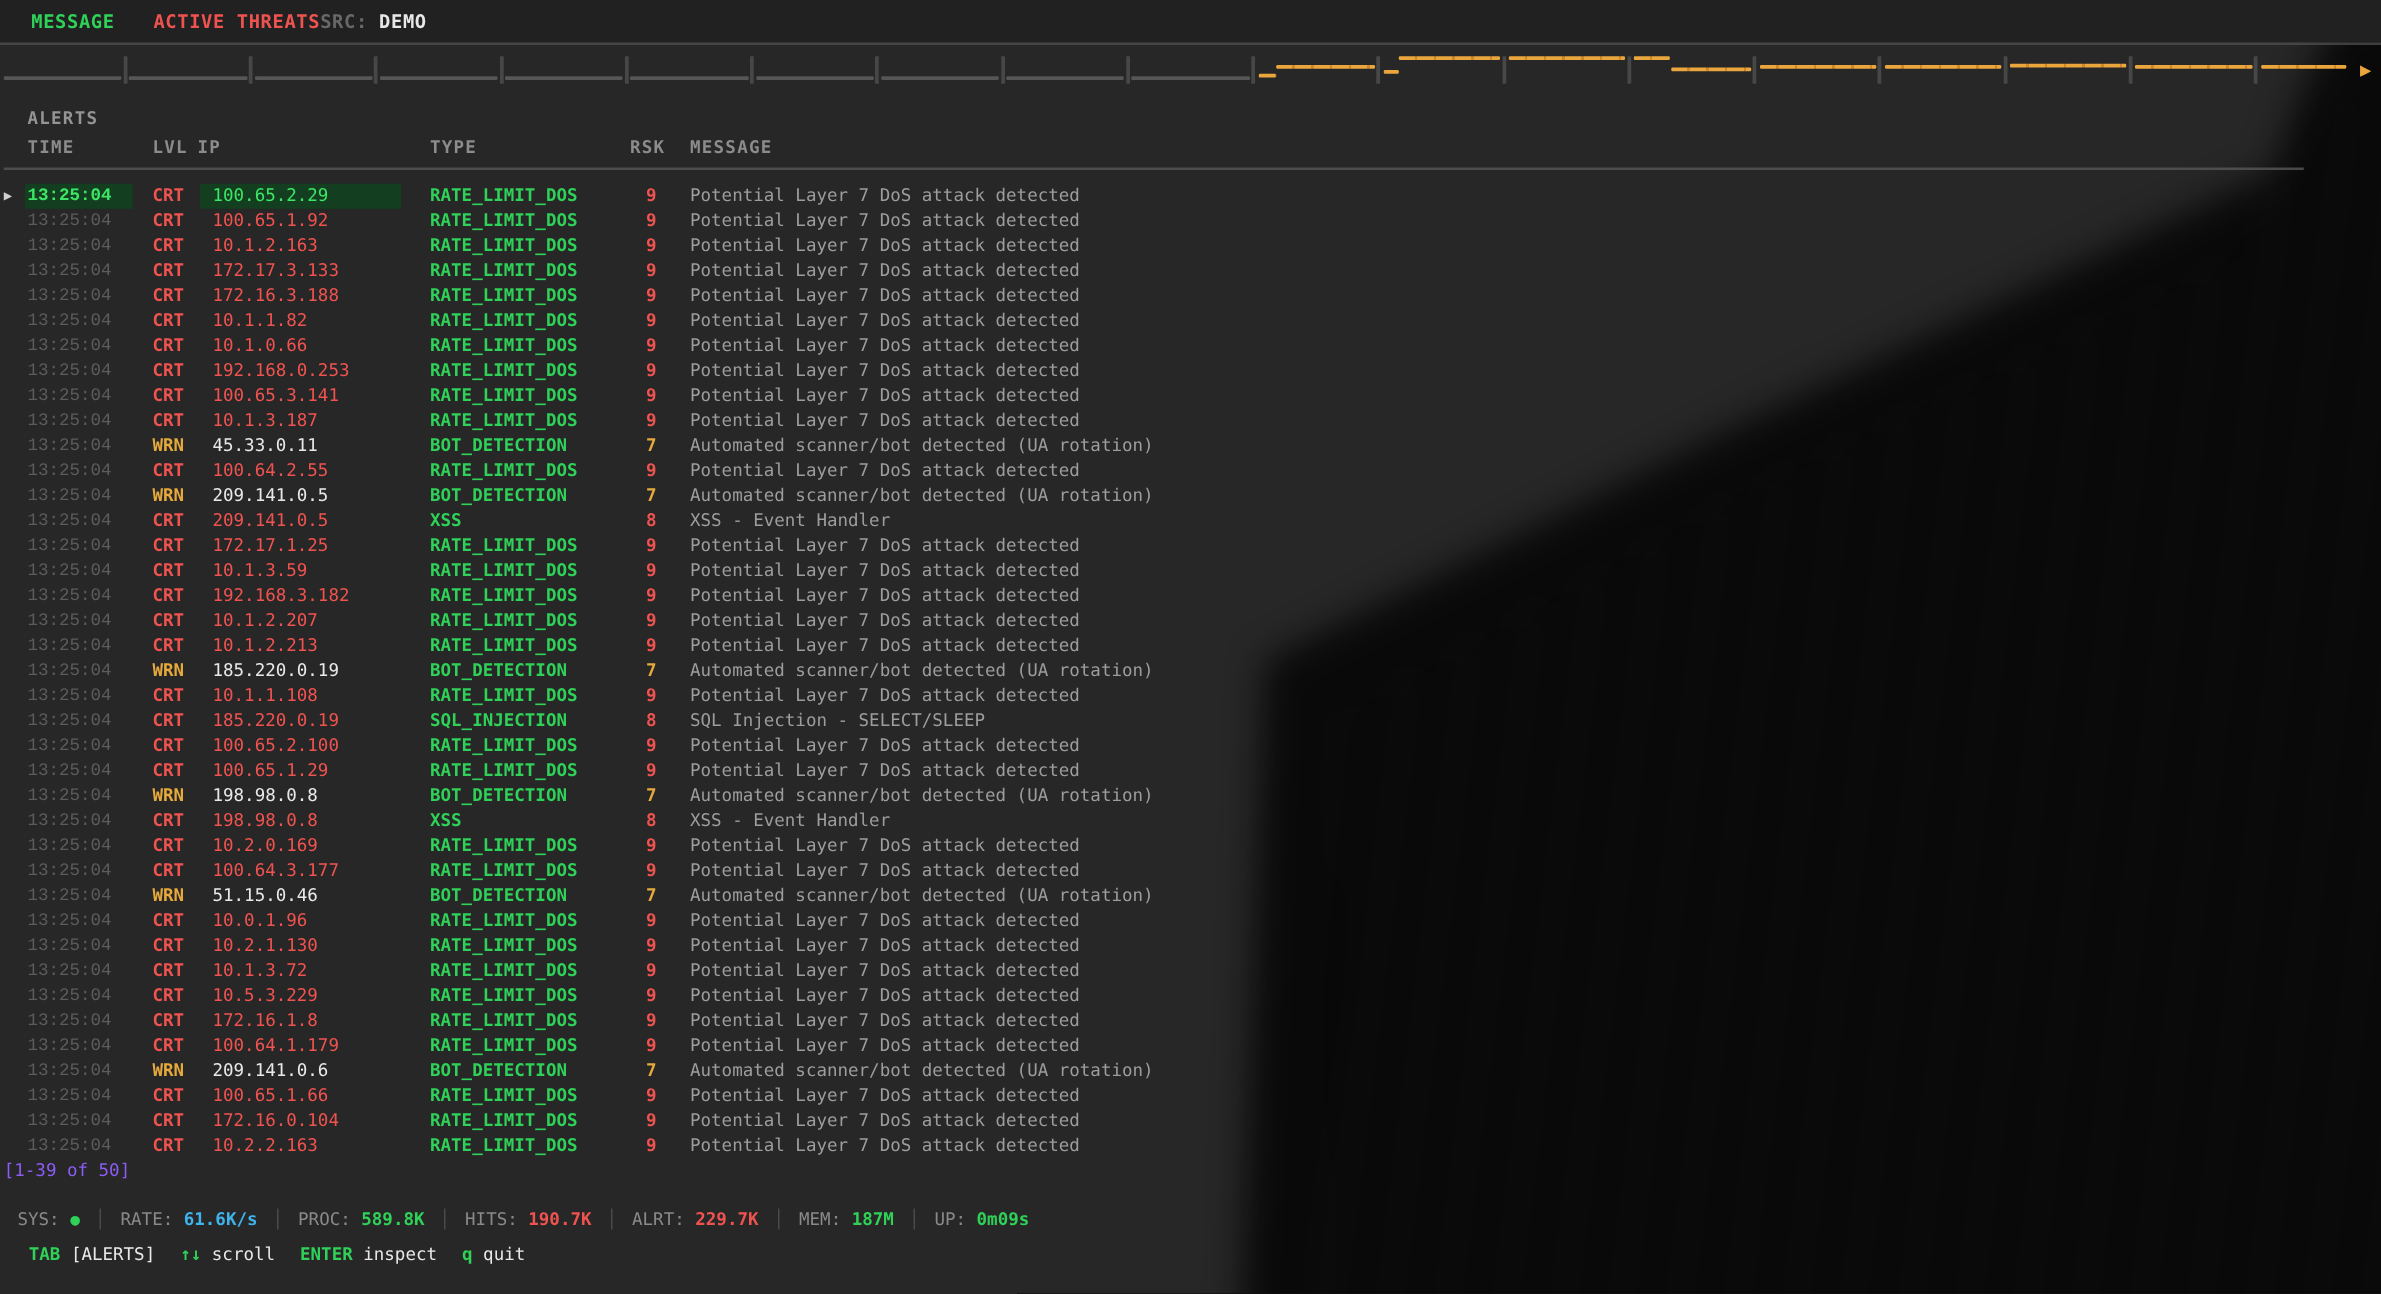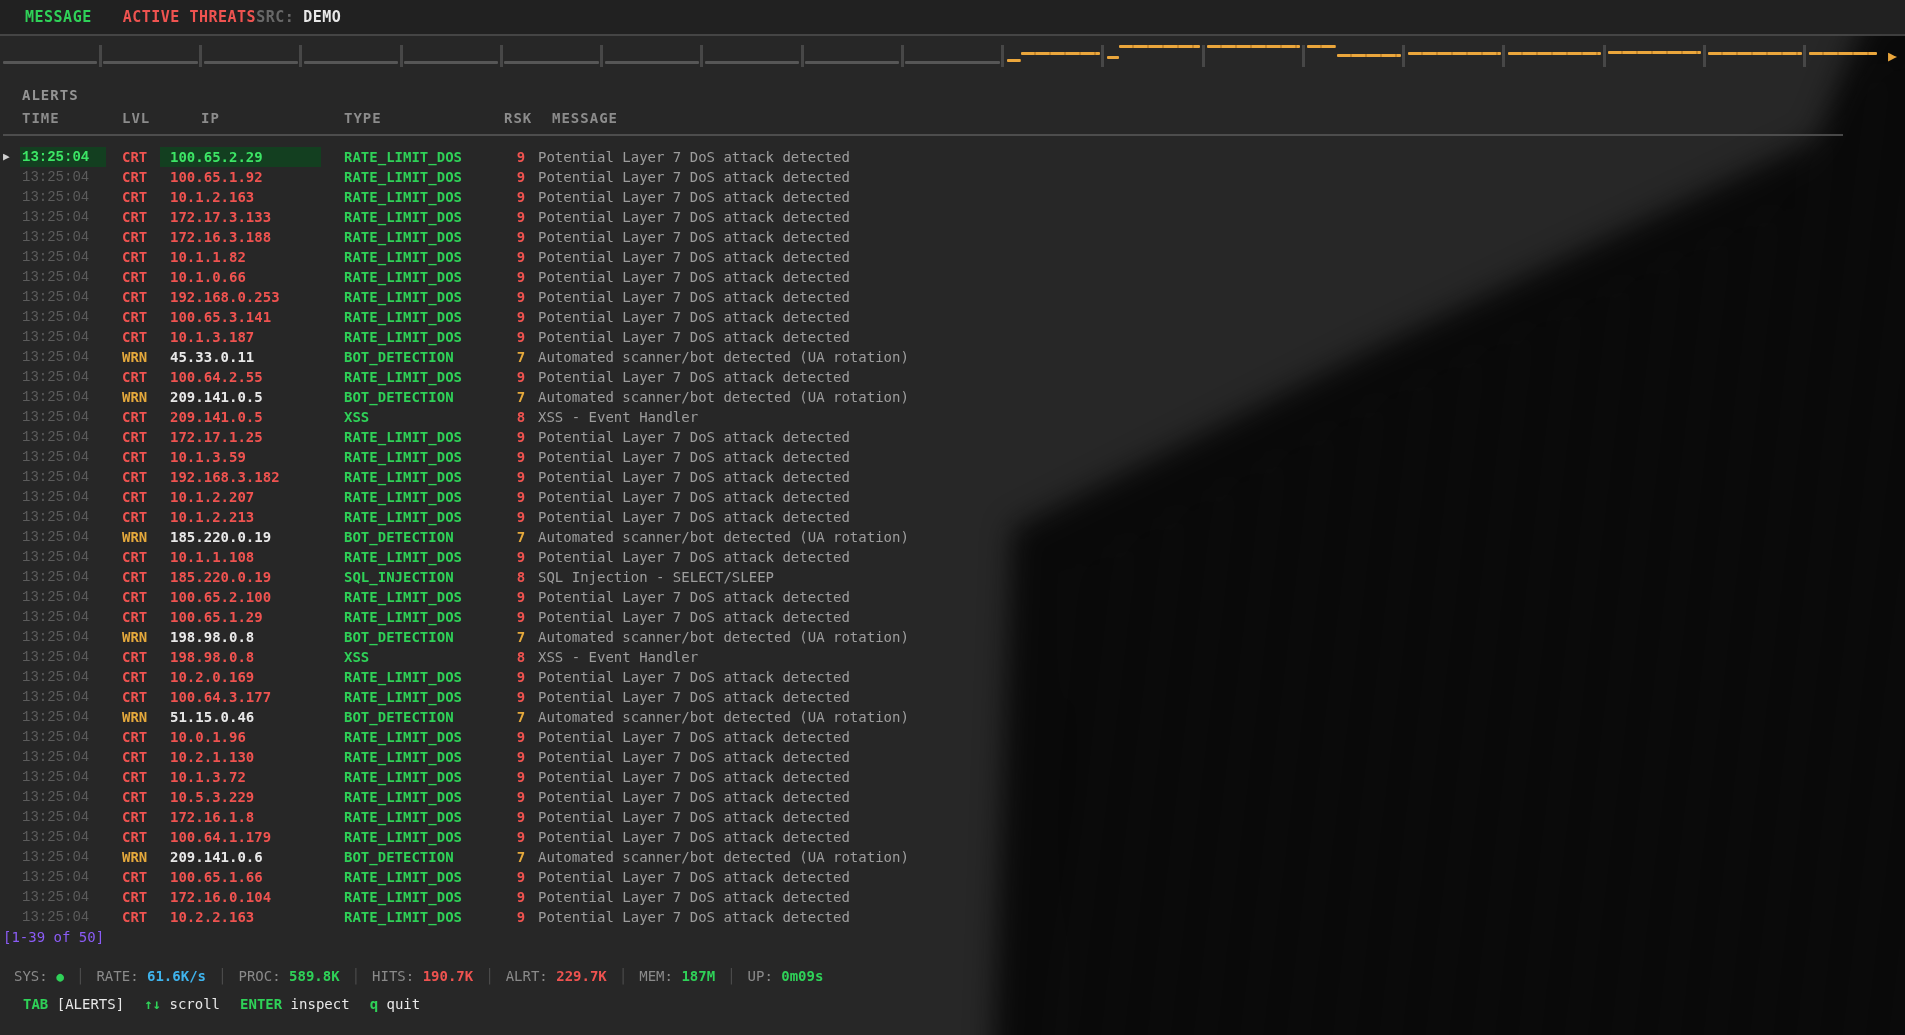--- a/index.html
+++ b/index.html
@@ -49,25 +49,25 @@
   .thead{position:absolute; top:108px; left:0; right:0; height:20px;}
   .thead span{position:absolute; font-size:14px; font-weight:700; color:var(--header); letter-spacing:1px; line-height:20px;text-align:center;}
   .head-divider{position:absolute; top:134px; left:3px; width:1840px; height:2px; background:#575757; opacity:.8;}
   .rows{position:absolute; top:147px; left:0; right:0;}
   .row{position:relative; height:20px; font-size:14px; line-height:20px;}
   .row span{position:absolute; white-space:pre;}
   .c-arrow{left:3px; color:#cfcfcf; font-size:11px;}
   .c-time{left:22px; color:var(--dim);font-family:Liberation Mono, monospace;}
   .c-time.sel{left:20px; width:84px; padding-left:2px; background:var(--sel-bg); color:var(--sel-fg); font-weight:700;}
   .c-lvl{left:122px; font-weight:700;}
-  .c-ip{left:170px; font-weight:700;}
+  .c-ip{left:170px; font-weight:400;}
   .c-ip.sel{left:160px; width:151px; padding-left:10px; background:var(--sel-bg); color:var(--sel-fg) !important;}
   .c-type{left:344px; color:var(--green); font-weight:700;}
   .c-rsk{left:508px; width:26px; text-align:center; font-weight:700;}
-  .c-msg{left:538px; color:var(--gray);}
+  .c-msg{left:552px; color:var(--gray);}
   .tone-red{color:var(--red);} .tone-amber{color:var(--amber);} .tone-white{color:var(--white);}
   .range-label{position:absolute; top:929px; left:3px; font-size:14px; color:#8b5cf6;}
   
   .statusline{position:absolute; top:966px; left:14px; font-size:14px; line-height:20px; white-space:pre;}
   .statusline .lbl{color:#8a8a8a;}
   .statusline .val{font-weight:700;}
   .statusline .sep{color:#4d4d4d; padding:0 12px;}
   .statusline .dot{font-size:13px;}
   .keysline{position:absolute; top:994px; left:23px; font-size:14px; line-height:20px; white-space:pre;}
   .keysline .key{color:var(--green); font-weight:700;}
@@ -133,21 +133,21 @@
         <div class="spark-seg amber" style="left: 1708.48px; width: 93.2447px; bottom: 13px;"></div>
         <div class="spark-sep" style="left: 1803.24px;"></div>
         <div class="spark-seg amber" style="left: 1808.75px; width: 68.1789px; bottom: 13px;"></div>
         <div class="spark-arrow">▶</div>
       </div>
 
     <div class="panel-title">ALERTS</div>
     <div class="thead" id="thead">
         <span style="left: 22px;">TIME</span>
         <span style="left: 122px;">LVL</span>
-        <span style="left: 158px; margin-left: 43px;">IP</span>
+        <span style="left: 158px;">IP</span>
         <span style="left: 344px;">TYPE</span>
         <span style="left: 504px;">RSK</span>
         <span style="left: 552px;">MESSAGE</span>
       </div>
     <div class="head-divider"></div>
 
     <div class="rows" id="rows">
         <div class="row">
           <span class="c-arrow">▶</span>
           <span class="c-time sel">13:25:04</span>

